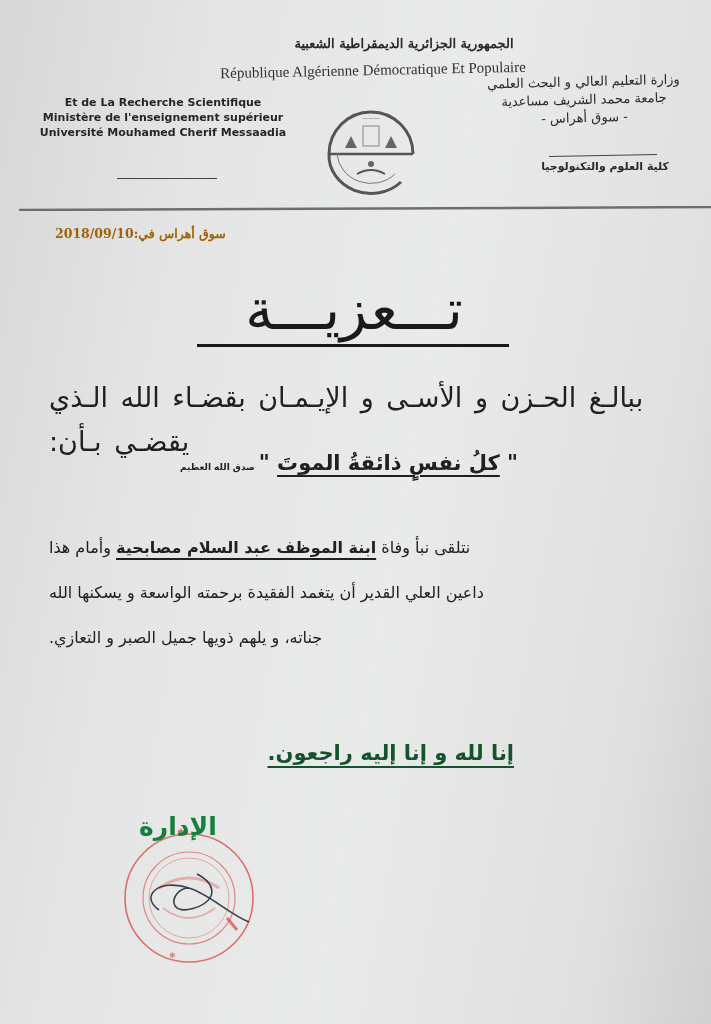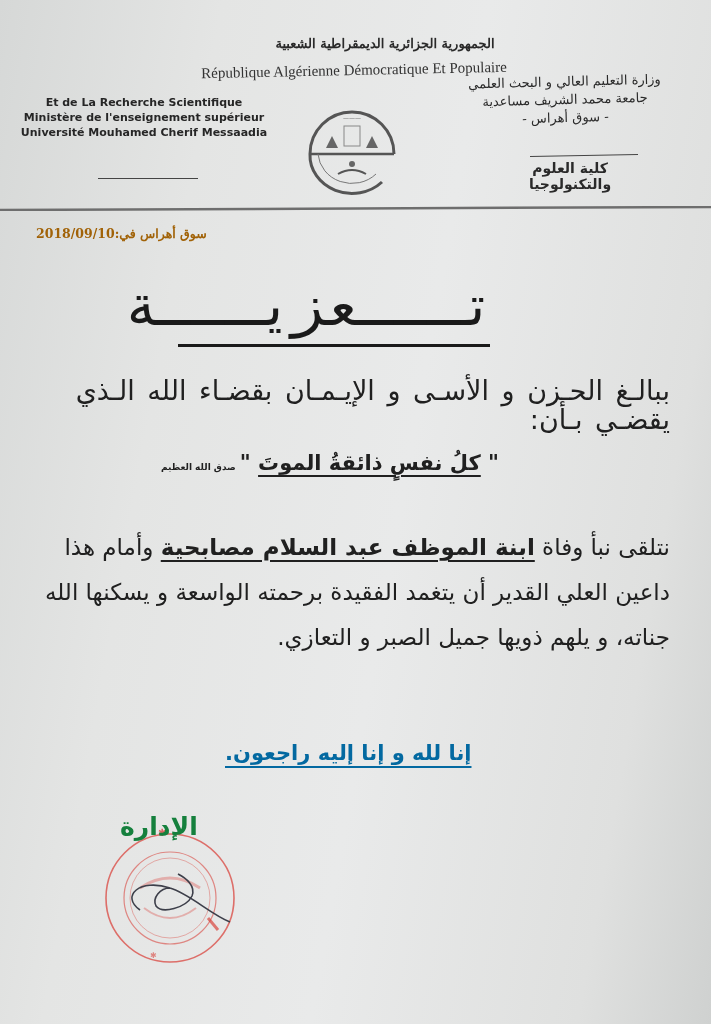--- a/index.html
+++ b/index.html
@@ -3,59 +3,59 @@
 <meta charset="utf-8">
 <style>
   html, body { margin: 0; padding: 0; }
   body {
     width: 711px; height: 1024px; overflow: hidden;
     background: linear-gradient(100deg, #d6d8d7 0%, #e4e5e4 25%, #e9eaea 55%, #dfe0df 85%, #cfd1d0 100%);
     position: relative;
     font-family: "DejaVu Sans", sans-serif;
     color: #1c1c1c;
   }
-  .page { position: absolute; inset: 0; }
+  .page { position: absolute; inset: 0; margin-left: 19px; }
   .abs { position: absolute; }
 
   
   .hdr-ar-rep { left: 270px; top: 36px; width: 230px; text-align: center; font-family: "DejaVu Serif", serif; font-weight: bold; font-size: 13px; direction: rtl; color: #2a2a2a; }
   .hdr-fr-rep { left: 194px; top: 62px; width: 320px; text-align: center; font-family: "Liberation Serif", serif; font-size: 15px; color: #333; transform: rotate(-1.2deg); }
   .hdr-left { left: 14px; top: 95px; width: 260px; text-align: center; font-family: "DejaVu Sans", sans-serif; font-weight: bold; font-size: 11px; line-height: 15px; color: #262626; }
   .hdr-left .line { display: block; }
   .hdr-left-rule { left: 98px; top: 178px; width: 100px; border-top: 1.5px solid #444; }
   .hdr-faculty-fr { left: 22px; top: 190px; font-weight: bold; font-size: 11px; color: #262626; }
 
   .hdr-right { left: 440px; top: 73px; width: 250px; text-align: center; direction: rtl; font-family: "DejaVu Sans", sans-serif; font-size: 13px; line-height: 18px; color: #2a2a2a; transform: rotate(-1.5deg); }
   .hdr-right .line { display: block; }
   .hdr-right-rule { left: 530px; top: 155px; width: 108px; border-top: 1.5px solid #444; transform: rotate(-1deg); }
-  .hdr-faculty-ar { left: 490px; top: 160px; width: 160px; text-align: center; direction: rtl; font-size: 14px; font-weight: bold; color: #2a2a2a; }
+  .hdr-faculty-ar { left: 490px; top: 160px; width: 160px; direction: rtl; font-size: 11px; font-weight: bold; color: #2a2a2a; }
 
   .logo { left: 302px; top: 108px; width: 100px; height: 90px; }
 
   .sep { left: 0; top: 206px; width: 711px; height: 5px; }
 
   
   .date { left: 36px; top: 226px; direction: rtl; font-family: "DejaVu Serif", serif; font-weight: bold; font-size: 12.5px; color: #a16207; unicode-bidi: plaintext; }
 
   
-  .title { left: 175px; top: 278px; width: 320px; text-align: center; direction: rtl; font-family: Liberation Mono, monospace; font-size: 56px; line-height: 64px; letter-spacing: 10px; color: #1a1a1a; }
+  .title { left: 175px; top: 278px; width: 320px; text-align: center; direction: rtl; font-family: Liberation Sans, sans-serif; font-size: 56px; line-height: 64px; letter-spacing: 10px; color: #1a1a1a; }
   .title-rule { left: 178px; top: 344px; width: 312px; border-top: 3px solid #1a1a1a; }
 
   
   .body-text { direction: rtl; font-family: "DejaVu Sans", sans-serif; color: #202020; }
-  .para1 { left: 30px; top: 376px; width: 640px; font-size: 27px; line-height: 29px; text-align: right; word-spacing: 4px; }
+  .para1 { left: 30px; top: 376px; width: 640px; font-size: 27px; line-height: 44px; text-align: left; word-spacing: 4px; }
   .quote-row { left: 150px; top: 451px; width: 360px; direction: rtl; text-align: center; font-size: 21px; font-weight: bold; }
   .quote-row u { text-decoration-thickness: 2px; text-underline-offset: 5px; }
   .quote-suffix { font-size: 9px; font-weight: bold; margin-right: 4px; }
 
-  .para2 { left: 30px; top: 525px; width: 640px; font-size: 23px; line-height: 45px; text-align: right; }
+  .para2 { left: 30px; top: 525px; width: 640px; font-size: 16px; line-height: 45px; text-align: left; }
   .para2 .line { display: block; white-space: nowrap; }
   .para2 u { font-weight: bold; text-decoration-thickness: 2px; text-underline-offset: 5px; }
 
-  .closing { left: 225px; top: 741px; width: 270px; text-align: left; direction: rtl; font-size: 21px; font-weight: bold; text-decoration: underline; text-decoration-thickness: 2px; text-underline-offset: 6px; color: #0369a1; }
+  .closing { left: 225px; top: 741px; width: 270px; text-align: right; direction: rtl; font-size: 21px; font-weight: bold; text-decoration: underline; text-decoration-thickness: 2px; text-underline-offset: 6px; color: #14532d; }
 
   
   .signature-label { left: 120px; top: 812px; direction: rtl; font-size: 25px; font-weight: bold; color: #15803d; }
   .stamp { left: 100px; top: 818px; width: 140px; height: 150px; }
 </style>
 </head>
 <body>
 
 <div class="page">
 

